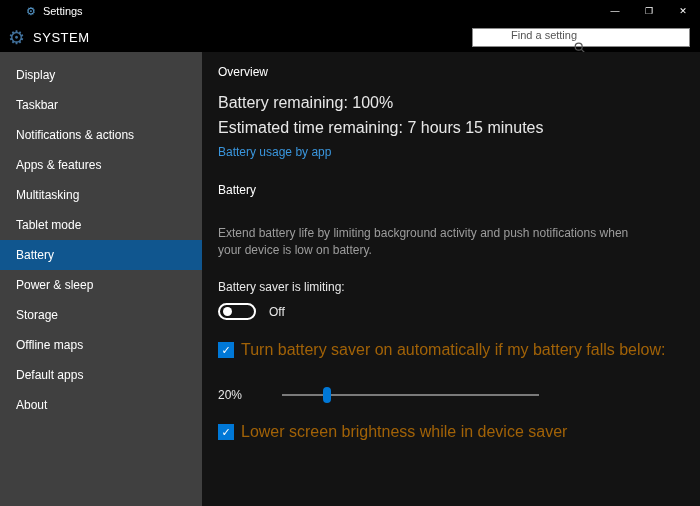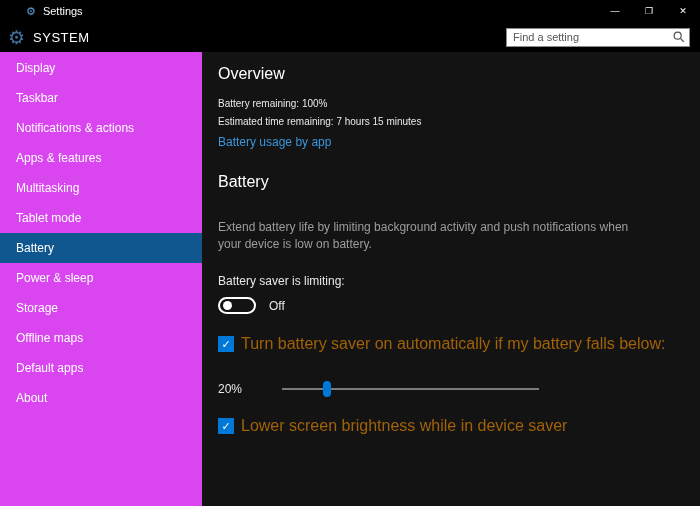--- a/index.html
+++ b/index.html
@@ -36,50 +36,50 @@
   .header {
     height: 30px;
     display: flex; align-items: center; justify-content: space-between;
     background: #000000;
     padding: 0 10px 0 8px;
   }
   .header-left { display: flex; align-items: center; }
   .gear-large { font-size: 19px; color: #41719c; line-height: 1; margin-right: 8px; }
   .page-title { font-size: 13px; letter-spacing: 0.5px; color: #ffffff; }
   .search-box {
-    width: 184px; height: 19px;
+    width: 218px; height: 19px;
     background: #ffffff;
     border: 1px solid #8a8a8a;
-    display: flex; align-items: center;
+    display: flex; align-items: center; flex-direction: column;
   }
   .search-box input {
     flex: 1; border: none; outline: none; background: transparent;
     font-size: 11px; color: #333333; padding: 0 4px 0 6px;
     font-family: "Liberation Sans", sans-serif;
   }
   .search-box input::placeholder { color: #555555; opacity: 1; }
   .search-icon { width: 14px; height: 14px; margin-right: 3px; flex: 0 0 auto; }
 
   
   .app-body { display: flex; height: 454px; }
 
   .sidebar {
-    width: 202px; background: #d946ef; padding-top: 1px; flex: 0 0 auto;
+    width: 202px; background: #404040; padding-top: 8px; flex: 0 0 auto;
   }
   .sidebar-item {
     height: 30px; display: flex; align-items: center;
     padding-left: 16px; font-size: 12px; color: #ffffff; cursor: default;
   }
   .sidebar-item.selected { background: #10568f; }
 
   .content {
     flex: 1; background: #131313; padding: 13px 16px 0 16px; overflow: hidden;
   }
-  .section-heading { font-size: 16px; font-weight: normal; color: #ffffff; }
-  .stat-line { font-size: 10px; color: #e8e8e8; margin-top: 7px; }
+  .section-heading { font-size: 12px; font-weight: normal; color: #ffffff; }
+  .stat-line { font-size: 16px; color: #e8e8e8; margin-top: 7px; }
   .stat-line.first { margin-top: 15px; }
   .link { font-size: 12px; color: #3a96dd; margin-top: 8px; cursor: pointer; display: inline-block; }
 
   .heading-battery { margin-top: 23px; }
   .description {
     font-size: 12px; color: #9d9d9d; line-height: 17px;
     max-width: 432px; margin-top: 28px;
   }
 
   .saver-label { font-size: 12px; color: #e8e8e8; margin-top: 21px; }

